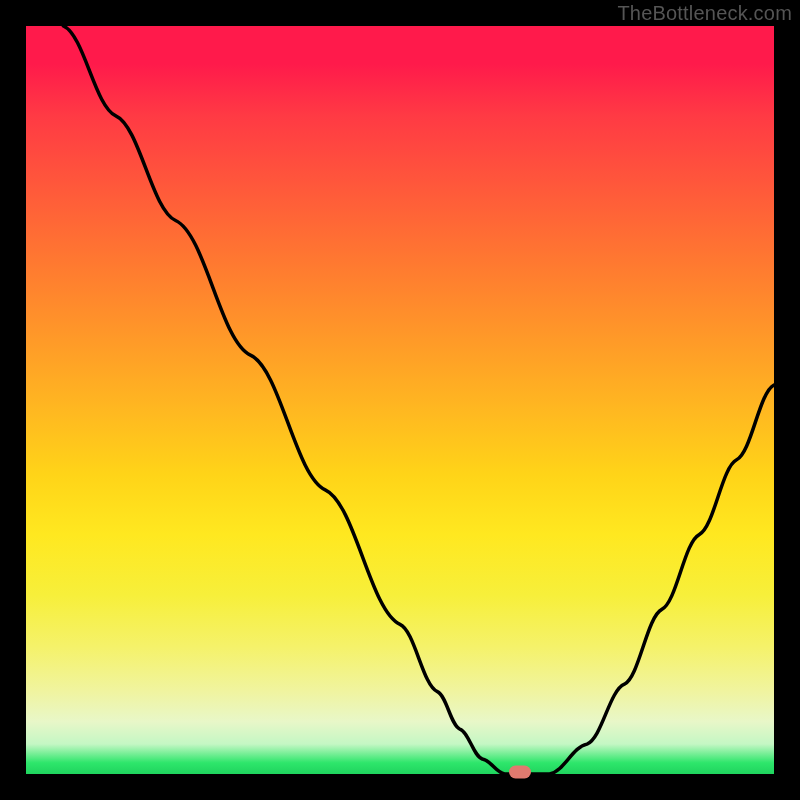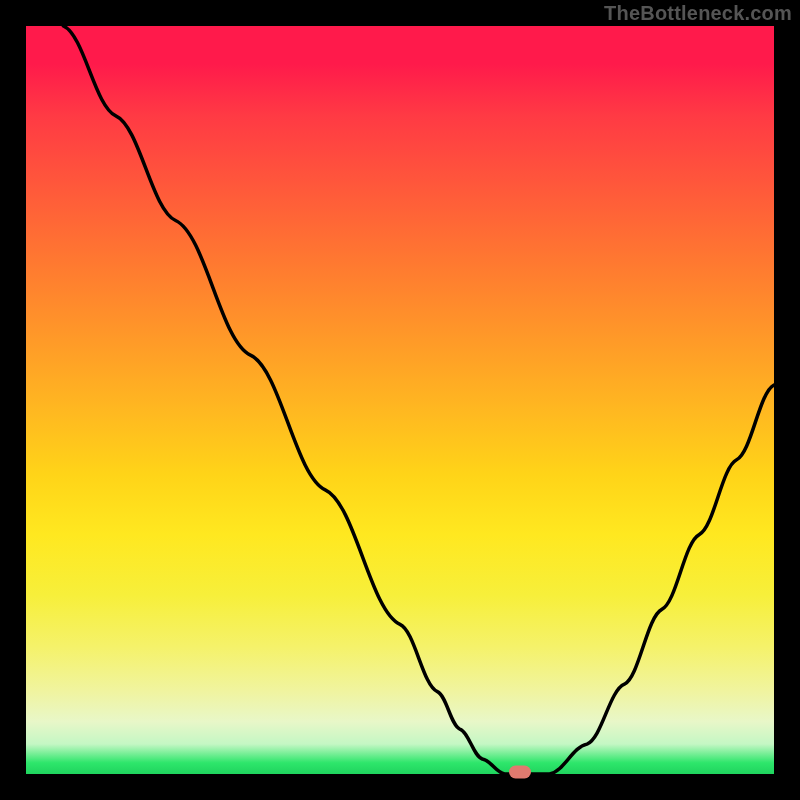--- a/index.html
+++ b/index.html
@@ -16,21 +16,21 @@
     width: 800px;
     height: 800px;
     background: #000;
   }
   .watermark {
     position: absolute;
     top: 2px;
     right: 8px;
     color: #555;
     font-size: 20px;
-    font-weight: 700;
+    font-weight: 400;
     letter-spacing: 0.2px;
     user-select: none;
   }
   .plot {
     position: absolute;
     left: 26px;
     top: 26px;
     width: 748px;
     height: 748px;
   }

